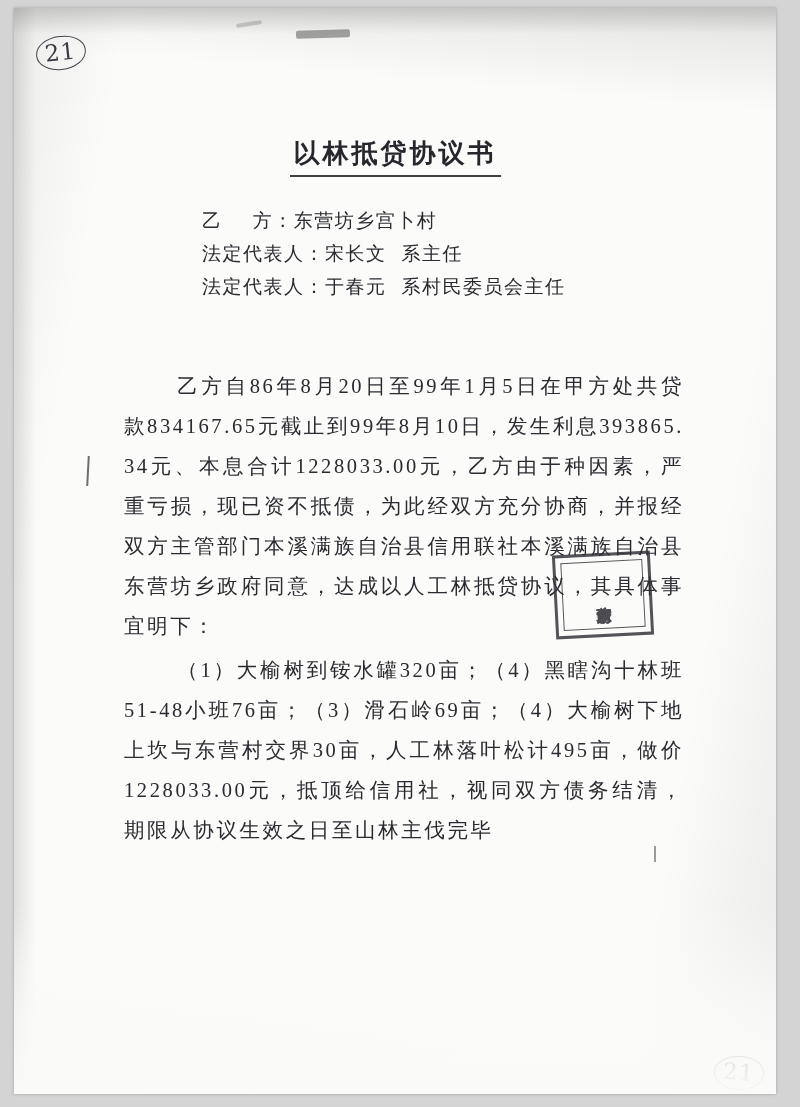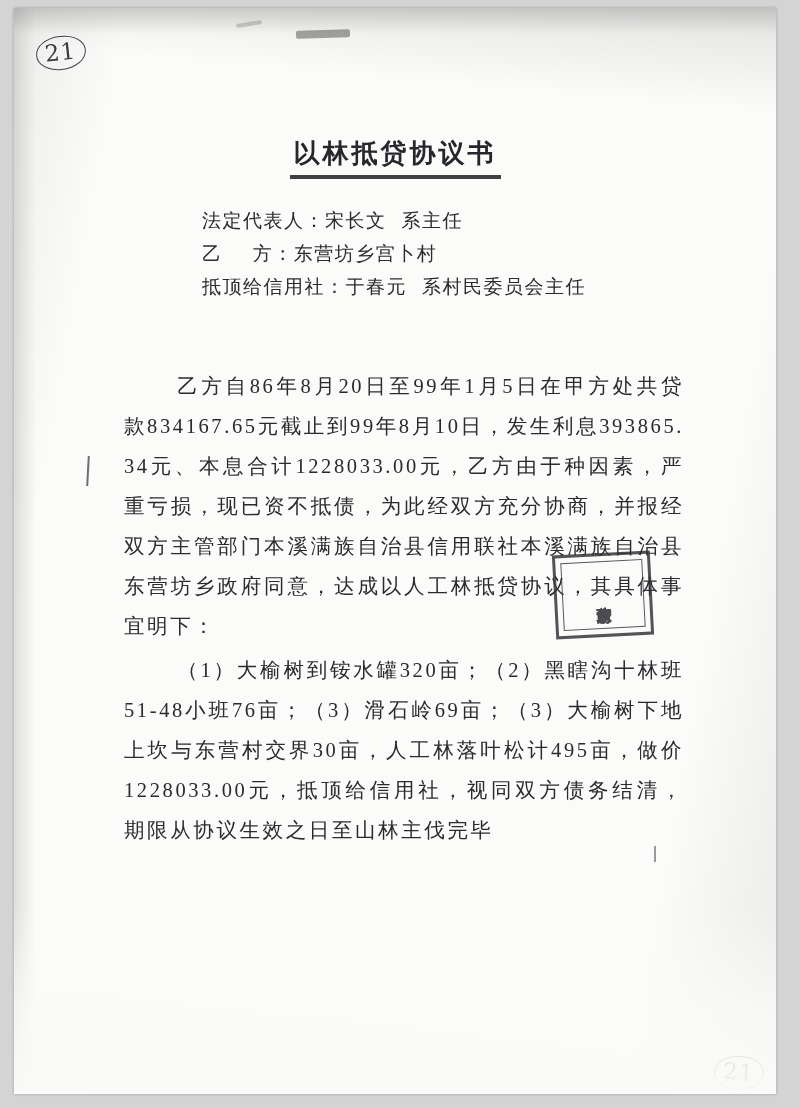--- a/index.html
+++ b/index.html
@@ -111,21 +111,21 @@
     width: 762px;
     text-align: center;
     font-family: "DejaVu Sans", sans-serif;
     font-weight: bold;
     font-size: 26px;
     letter-spacing: 3px;
   }
   .doc-title span {
     display: inline-block;
     padding: 0 4px 4px 4px;
-    border-bottom: 4px solid #404040;
+    border-bottom: 2px solid #404040;
   }
 
   .party-block {
     position: absolute;
     left: 188px;
     top: 196px;
     width: 520px;
   }
   .party-line {
     font-size: 19px;
@@ -222,28 +222,28 @@
       <span class="circle">21</span>
     </div>
 
     <div class="doc-body">
 
       <div class="doc-title">
         <span>以林抵贷协议书</span>
       </div>
 
       <div class="party-block">
+        <div class="party-line">乙    方：东营坊乡宫卜村</div>
         <div class="party-line">法定代表人：宋长文  系主任</div>
-        <div class="party-line">乙    方：东营坊乡宫卜村</div>
-        <div class="party-line">抵顶给信用社：于春元  系村民委员会主任</div>
+        <div class="party-line">法定代表人：于春元  系村民委员会主任</div>
       </div>
 
       <div class="para-block">
         <p class="para">乙方自86年8月20日至99年1月5日在甲方处共贷款834167.65元截止到99年8月10日，发生利息393865.34元、本息合计1228033.00元，乙方由于种因素，严重亏损，现已资不抵债，为此经双方充分协商，并报经双方主管部门本溪满族自治县信用联社本溪满族自治县东营坊乡政府同意，达成以人工林抵贷协议，其具体事宜明下：</p>
-        <p class="para">（1）大榆树到铵水罐320亩；（2）黑瞎沟十林班51-48小班76亩；（3）滑石岭69亩；（3）大榆树下地上坎与东营村交界30亩，人工林落叶松计495亩，做价1228033.00元，抵顶给信用社，视同双方债务结清，期限从协议生效之日至山林主伐完毕</p>
+        <p class="para">（1）大榆树到铵水罐320亩；（4）黑瞎沟十林班51-48小班76亩；（3）滑石岭69亩；（4）大榆树下地上坎与东营村交界30亩，人工林落叶松计495亩，做价1228033.00元，抵顶给信用社，视同双方债务结清，期限从协议生效之日至山林主伐完毕</p>
       </div>
 
       <div class="seal">
         <div class="seal-text">东营坊乡政府</div>
       </div>
 
     </div>
 
     <div class="fade-bottom"></div>
 

